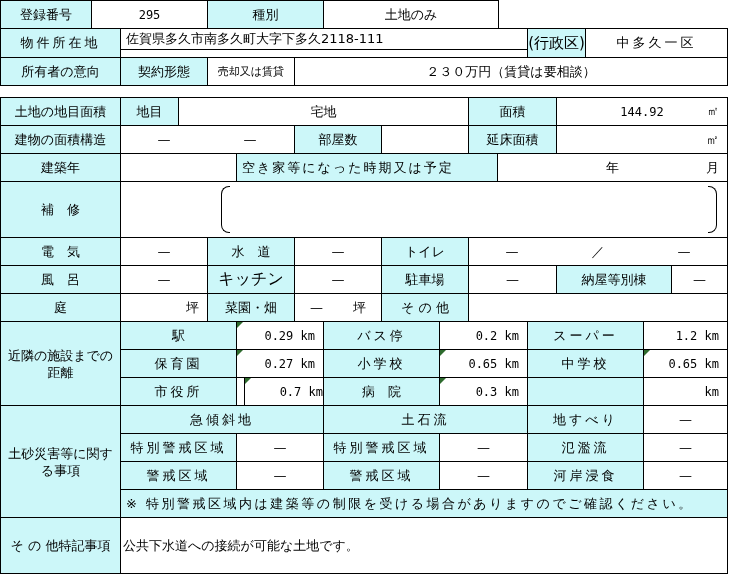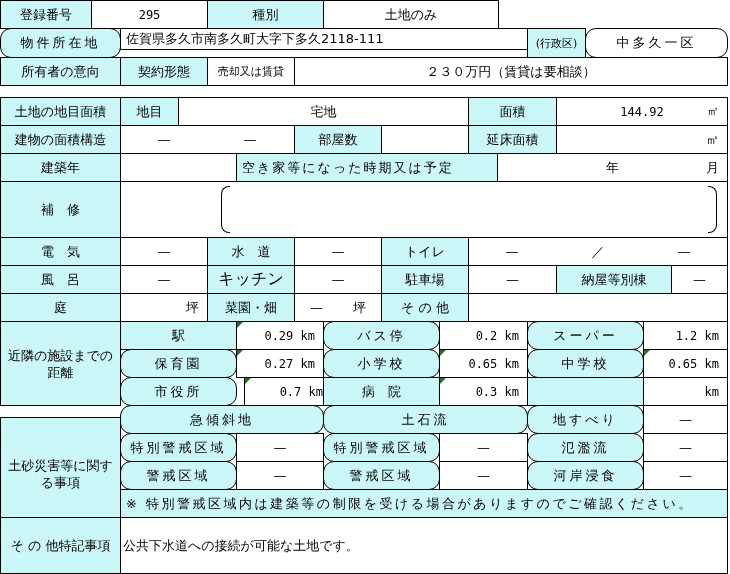--- a/index.html
+++ b/index.html
@@ -5,41 +5,41 @@
   html, body { margin: 0; padding: 0; background: #ffffff; }
   body { width: 730px; height: 574px; position: relative; overflow: hidden;
          font-family: "DejaVu Sans", "Liberation Sans", sans-serif; color: #000; }
   .c { position: absolute; box-sizing: border-box; border: 1px solid #000;
        display: flex; align-items: center; justify-content: center;
        font-size: 13px; white-space: nowrap; background: #fff; }
   .h { background: #ccf7f9; }
   .l { justify-content: flex-start; padding-left: 5px; }
   .r { justify-content: flex-end; padding-right: 8px; }
   .mono { font-family: "DejaVu Sans Mono", "Liberation Mono", monospace; font-size: 12px; }
-  .sp { letter-spacing: 3px; border-radius: 11px; }
+  .sp { letter-spacing: 3px; }
   .wrap { white-space: normal; text-align: center; line-height: 17px; padding: 0 2px; }
   .tri { position: absolute; top: 0; left: 0; width: 0; height: 0;
          border-top: 6px solid #2e6b2e; border-right: 6px solid transparent; }
   .unit { position: absolute; right: 8px; }
   .bracket { position: absolute; top: 4px; bottom: 4px; width: 8px; border: 1px solid #000; }
   .bl { left: 100px; border-right: none; border-radius: 8px 0 0 8px; }
   .br { right: 10px; border-left: none; border-radius: 0 8px 8px 0; }
   .toilet { justify-content: space-around; }
 </style>
 </head>
 <body>
 
 <div class="c h" style="left:0;top:0;width:92px;height:29px;">登録番号</div>
 <div class="c mono" style="left:91px;top:0;width:117px;height:29px;">295</div>
 <div class="c h" style="left:207px;top:0;width:117px;height:29px;">種別</div>
 <div class="c" style="left:323px;top:0;width:176px;height:29px;">土地のみ</div>
 
 <div class="c h sp" style="left:0;top:28px;width:121px;height:30px;">物件所在地</div>
 <div class="c l" style="left:120px;top:28px;width:408px;height:22px;">佐賀県多久市南多久町大字下多久2118-111</div>
-<div class="c h" style="left:527px;top:28px;width:59px;height:30px;font-size:11px;">(行政区)</div>
+<div class="c h" style="left:527px;top:28px;width:59px;height:30px;font-size:15px;">(行政区)</div>
 <div class="c sp" style="left:585px;top:28px;width:143px;height:30px;">中多久一区</div>
 
 <div class="c h" style="left:0;top:57px;width:121px;height:29px;">所有者の意向</div>
 <div class="c h" style="left:120px;top:57px;width:88px;height:29px;">契約形態</div>
 <div class="c" style="left:207px;top:57px;width:88px;height:29px;font-size:11px;">売却又は賃貸</div>
 <div class="c" style="left:294px;top:57px;width:434px;height:29px;">２３０万円（賃貸は要相談）</div>
 
 <div class="c h" style="left:0;top:97px;width:121px;height:29px;">土地の地目面積</div>
 <div class="c h" style="left:120px;top:97px;width:59px;height:29px;">地目</div>
 <div class="c" style="left:178px;top:97px;width:291px;height:29px;">宅地</div>
@@ -146,21 +146,21 @@
 <div class="c r mono" style="left:439px;top:377px;width:89px;height:29px;">
   <span class="tri"></span>
   <span>0.3</span>&nbsp;<span>km</span>
 </div>
 <div class="c h" style="left:527px;top:377px;width:117px;height:29px;"></div>
 <div class="c r mono" style="left:643px;top:377px;width:85px;height:29px;">
   <span></span>
     <span>km</span>
 </div>
 
-<div class="c h wrap" style="left:0;top:405px;width:121px;height:113px;margin-top:12px;">土砂災害等に関する事項</div>
+<div class="c h wrap" style="left:0;top:405px;width:121px;height:113px;">土砂災害等に関する事項</div>
 
 <div class="c h sp" style="left:120px;top:405px;width:204px;height:29px;">急傾斜地</div>
 <div class="c h sp" style="left:323px;top:405px;width:205px;height:29px;">土石流</div>
 <div class="c h sp" style="left:527px;top:405px;width:117px;height:29px;">地すべり</div>
 <div class="c" style="left:643px;top:405px;width:85px;height:29px;">—</div>
 
 <div class="c h sp" style="left:120px;top:433px;width:117px;height:29px;">特別警戒区域</div>
 <div class="c" style="left:236px;top:433px;width:88px;height:29px;">—</div>
 <div class="c h sp" style="left:323px;top:433px;width:117px;height:29px;">特別警戒区域</div>
 <div class="c" style="left:439px;top:433px;width:89px;height:29px;">—</div>

